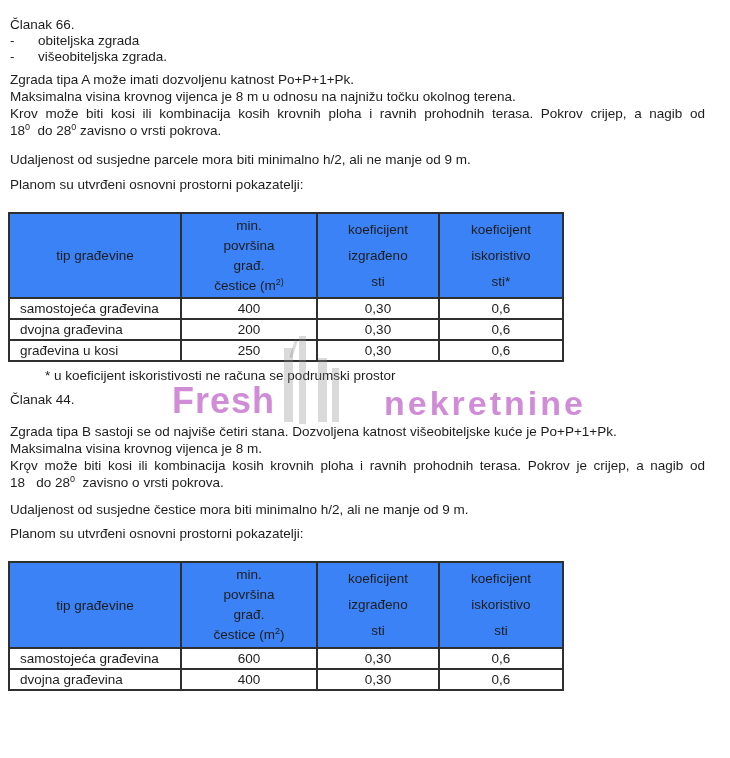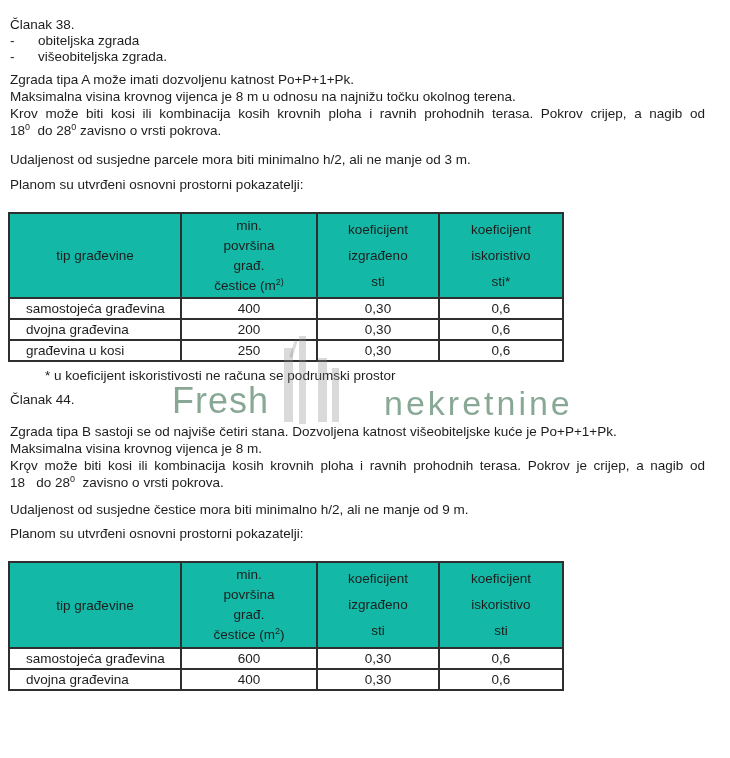--- a/index.html
+++ b/index.html
@@ -22,73 +22,73 @@
   .mt8 { margin-top:8px; }  .mt10 { margin-top:10px; } .mt12 { margin-top:12px; }
   .mt7 { margin-top:7px; }  .mt19 { margin-top:19px; }
 
   table {
     border-collapse:collapse;
     margin-left:-2px;
     table-layout:fixed;
   }
   td { border:2px solid #2f2f2f; overflow:hidden; }
   .th {
-    background:#14b8a6;
+    background:#3b82f6;
     text-align:center;
     vertical-align:middle;
   }
   .hdr-lines div { line-height:20px; }
   .hdr-lines3 div { line-height:26px; }
   tr.datarow { height:20px; }
   tr.datarow td { line-height:19px; text-align:center; }
-  tr.datarow td.first { text-align:left; padding-left:16px; }
+  tr.datarow td.first { text-align:left; padding-left:10px; }
   tr.hdr-row { height:85px; }
   tr.hdr-row2 { height:86px; }
 
   .footnote { line-height:15px; padding-left:35px; }
 
   .watermark {
     position:absolute; left:168px; top:336px; width:400px; height:88px;
     pointer-events:none; z-index:3;
   }
   .wm-text {
-    position:absolute; color:#14532d; opacity:0.5;
-    font-size:36px; font-weight:400; letter-spacing:1px;
+    position:absolute; color:#a21caf; opacity:0.5;
+    font-size:36px; font-weight:700; letter-spacing:1px;
   }
   .wm-fresh { left:4px; top:44px; }
   .wm-nek  { left:216px; top:48px; font-size:34px; letter-spacing:3px; }
   .wm-bar { position:absolute; background:rgba(140,140,140,0.32); }
   .wm-b1 { left:116px; top:12px; width:9px;  height:74px; }
   .wm-b2 { left:131px; top:0px;  width:7px;  height:88px; }
   .wm-b3 { left:150px; top:22px; width:9px;  height:64px; }
   .wm-b4 { left:164px; top:32px; width:7px;  height:54px; }
   .wm-b5 { left:124px; top:4px;  width:3px;  height:18px; transform:rotate(18deg); }
 </style>
 </head>
 <body>
 
 <div class="content">
 
-  <div class="title mt8">Članak 38.</div>
+  <div class="title mt8">Članak 66.</div>
   <div class="bullet">
     <span class="marker">-</span>
     <span>obiteljska zgrada</span>
   </div>
   <div class="bullet">
     <span class="marker">-</span>
     <span>višeobiteljska zgrada.</span>
   </div>
 
   <div class="mt6">
     <div class="line">Zgrada tipa A može imati dozvoljenu katnost Po+P+1+Pk.</div>
     <div class="line">Maksimalna visina krovnog vijenca je 8 m u odnosu na najnižu točku okolnog terena.</div>
     <div class="line just">Krov može biti kosi ili kombinacija kosih krovnih ploha i ravnih prohodnih terasa. Pokrov crijep, a nagib od</div>
     <div class="line"><span>18</span><sup>0</sup><span>  do 28</span><sup>0</sup><span> zavisno o vrsti pokrova.</span></div>
   </div>
-  <div class="line mt12">Udaljenost od susjedne parcele mora biti minimalno h/2, ali ne manje od 3 m.</div>
+  <div class="line mt12">Udaljenost od susjedne parcele mora biti minimalno h/2, ali ne manje od 9 m.</div>
   <div class="line mt8">Planom su utvrđeni osnovni prostorni pokazatelji:</div>
 
   <table class="mt19">
     <colgroup>
         <col style="width:172px">
         <col style="width:136px">
         <col style="width:122px">
         <col style="width:124px">
       </colgroup>
     <tbody>

